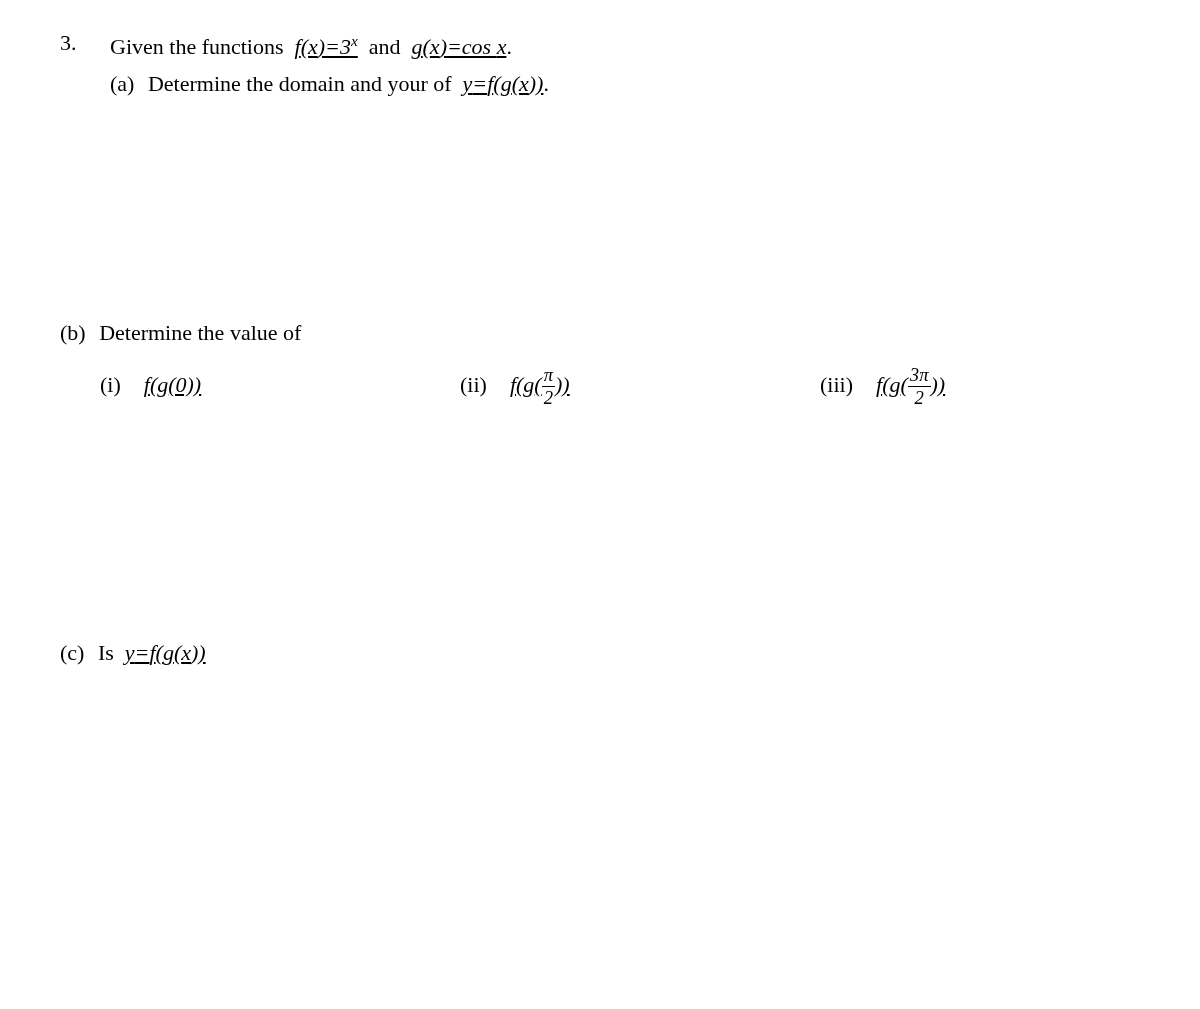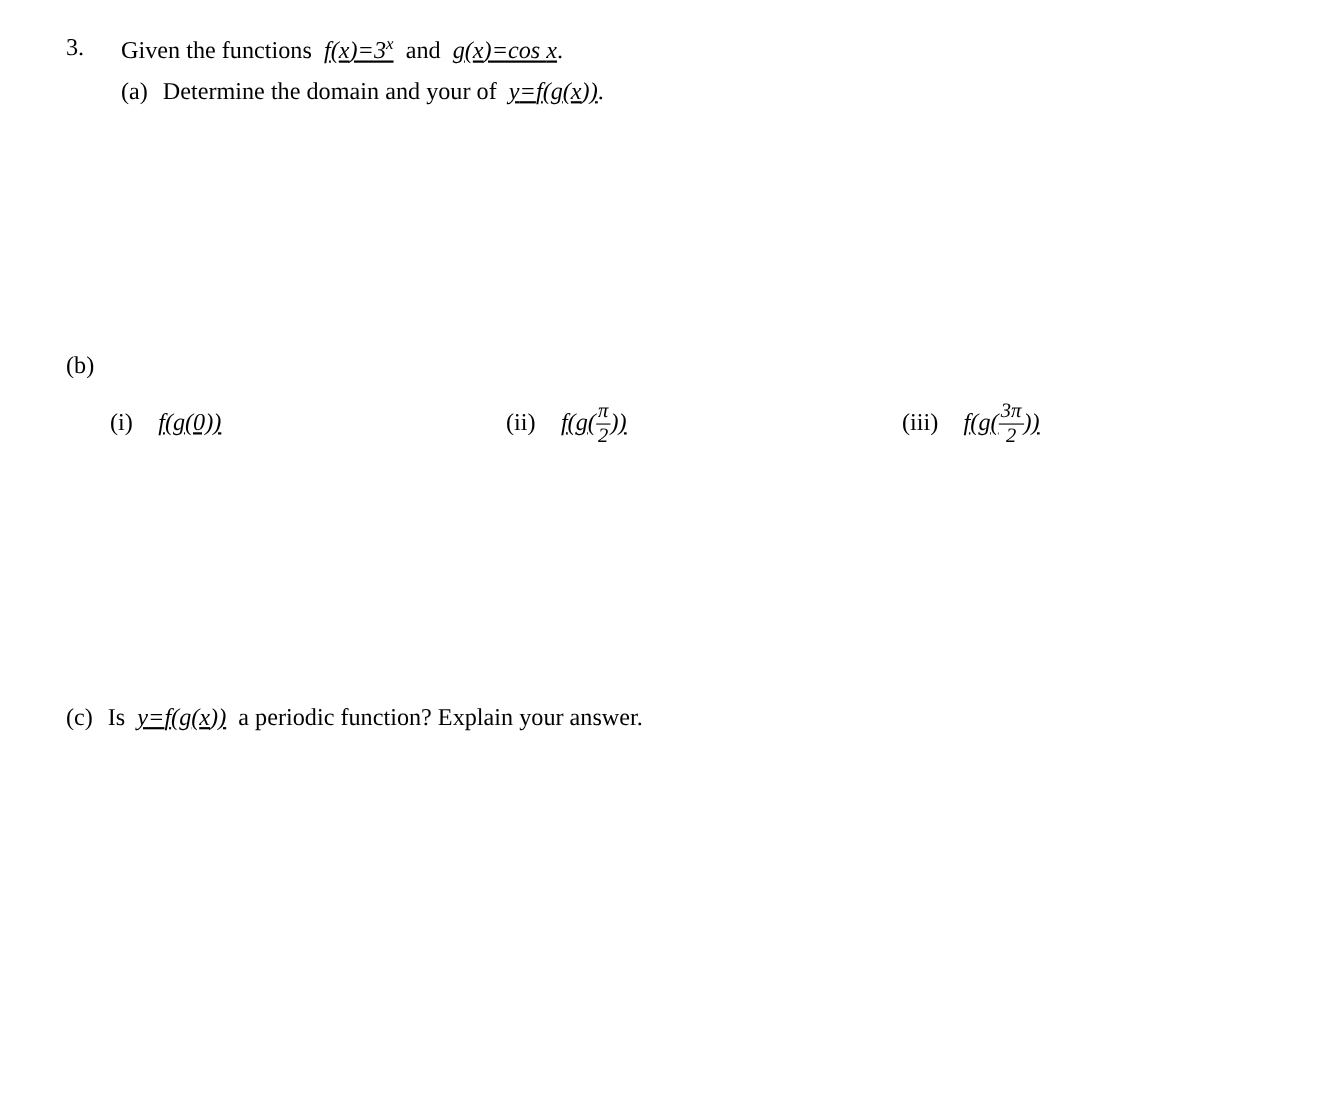--- a/index.html
+++ b/index.html
@@ -169,20 +169,21 @@
           <span style="font-style:italic;">y</span>=<span style="font-style:italic;">f</span>(<span style="font-style:italic;">g</span>(<span style="font-style:italic;">x</span>))
         </span>
         <span>.</span>
       </div>
     </div>
   </div>
 
   <div class="part-b">
     <div class="part-b-header">
       <span class="part-label">(b)</span>&nbsp;
+      <span class="normal-text">Determine the value of</span>
     </div>
     <div class="sub-parts">
 
       <div class="sub-part">
         <span class="sub-part-label">(i)</span>&nbsp;&nbsp;
         <span class="math">
           <span style="font-style:italic;">f</span>(<span style="font-style:italic;">g</span>(0))
         </span>
       </div>
 
@@ -208,15 +209,14 @@
     </div>
   </div>
 
   <div class="part-c">
     <span class="part-label">(c)</span>&nbsp;
     <span class="normal-text">Is</span>&nbsp;&nbsp;
     <span class="math">
       <span style="font-style:italic;">y</span>=<span style="font-style:italic;">f</span>(<span style="font-style:italic;">g</span>(<span style="font-style:italic;">x</span>))
     </span>
     &nbsp;&nbsp;
-    <span class="normal-text">a periodic function? Explain your answer.</span>
   </div>
 </div>
 
 </body></html>

